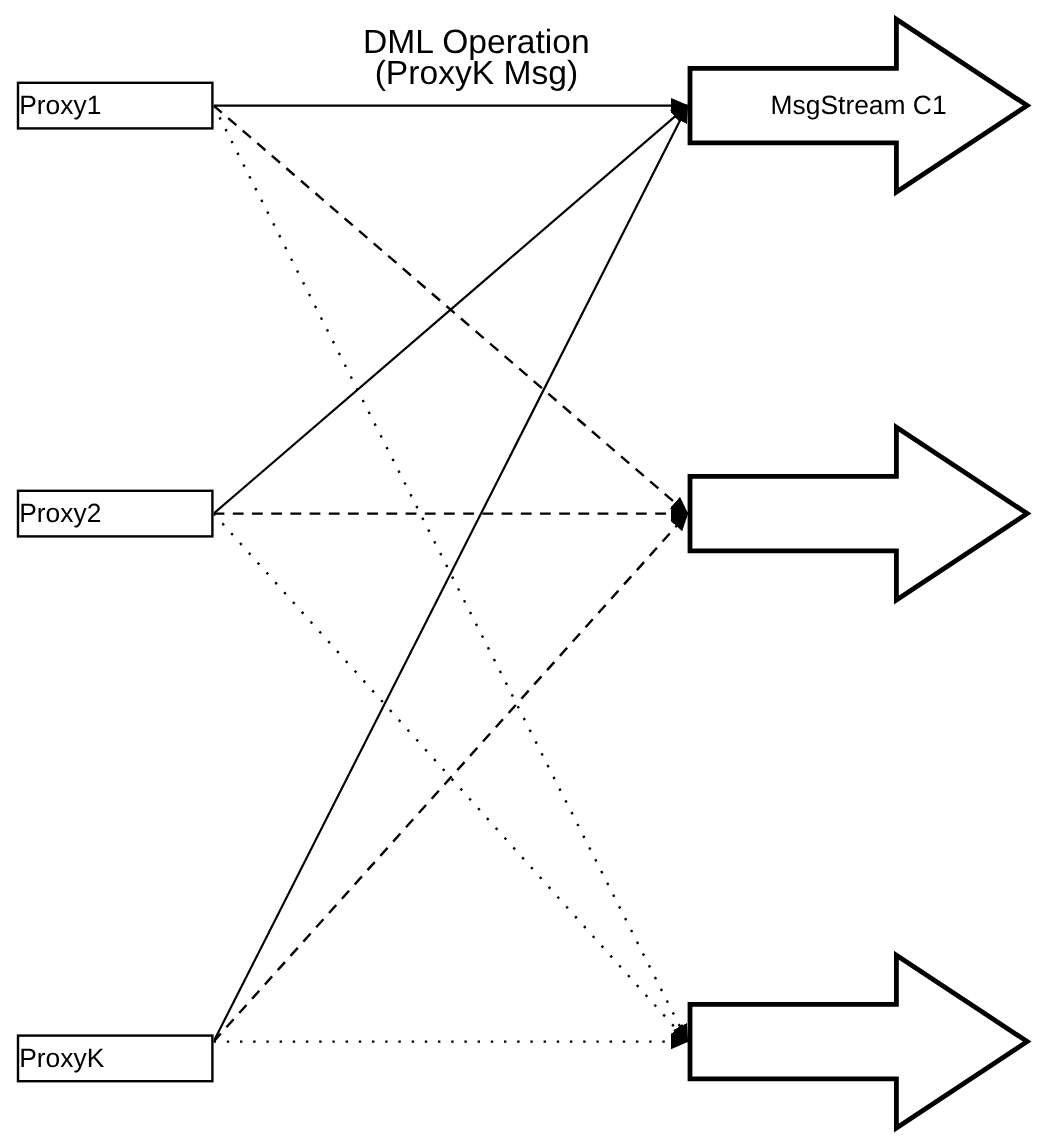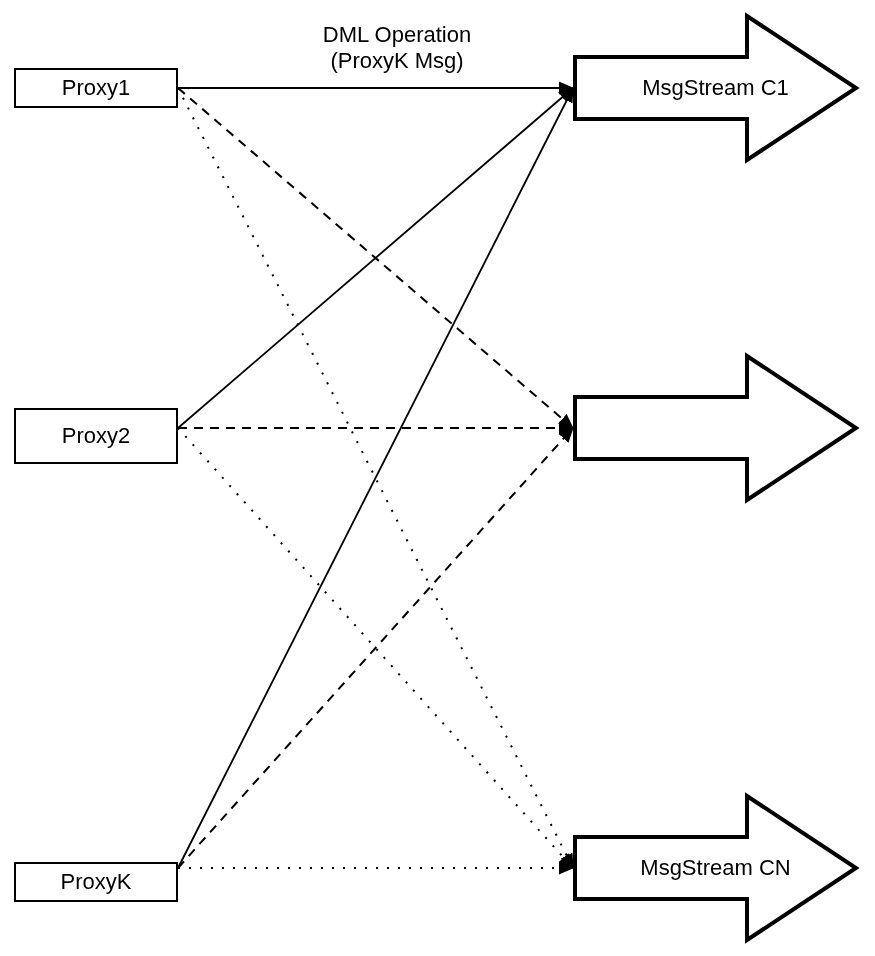--- a/index.html
+++ b/index.html
@@ -17,40 +17,39 @@
   .stream-shape { fill: var(--paper); stroke: var(--ink); stroke-linejoin: miter; }
   .edge { stroke: var(--ink); fill: none; }
   .arrowhead-path { fill: var(--ink); }
   .proxy-box {
     position: absolute;
     box-sizing: border-box;
     border: 2.5px solid var(--ink);
     background: var(--paper);
     display: flex;
     align-items: center;
-    justify-content: center;
     font-size: 22px;
     line-height: 1;
     color: var(--ink);
   }
   .stream-label {
     position: absolute;
     height: 30px;
     line-height: 30px;
     text-align: center;
     font-size: 22px;
     color: var(--ink);
     white-space: nowrap;
     pointer-events: none;
   }
   .annotation {
     position: absolute;
     transform: translateX(-50%);
     text-align: center;
-    font-size: 22px;
+    font-size: 28px;
     line-height: 26px;
     color: var(--ink);
     white-space: nowrap;
   }
 </style>
 </head>
 <body>
 
 <div id="stage">
 
@@ -75,23 +74,22 @@
     </svg>
 
   <div class="annotation" style="left: 397px; top: 22px;">
     <div>DML Operation</div>
     <div>(ProxyK Msg)</div>
   </div>
 
   <div class="proxy-box" style="left: 14px; top: 68px; width: 164px; height: 40px;">
     <span>Proxy1</span>
   </div>
-  <div class="proxy-box" style="left: 14px; top: 408px; width: 164px; height: 56px;">
+  <div class="proxy-box" style="left: 14px; top: 408px; width: 164px; height: 40px;">
     <span>Proxy2</span>
   </div>
   <div class="proxy-box" style="left: 14px; top: 848px; width: 164px; height: 40px; margin-top: 14px;">
     <span>ProxyK</span>
   </div>
 
   <div class="stream-label" style="left: 575px; width: 281px; top: 73px;">MsgStream C1</div>
-  <div class="stream-label" style="left: 575px; width: 281px; top: 853px;">MsgStream CN</div>
 
 </div>
 
 </body></html>

